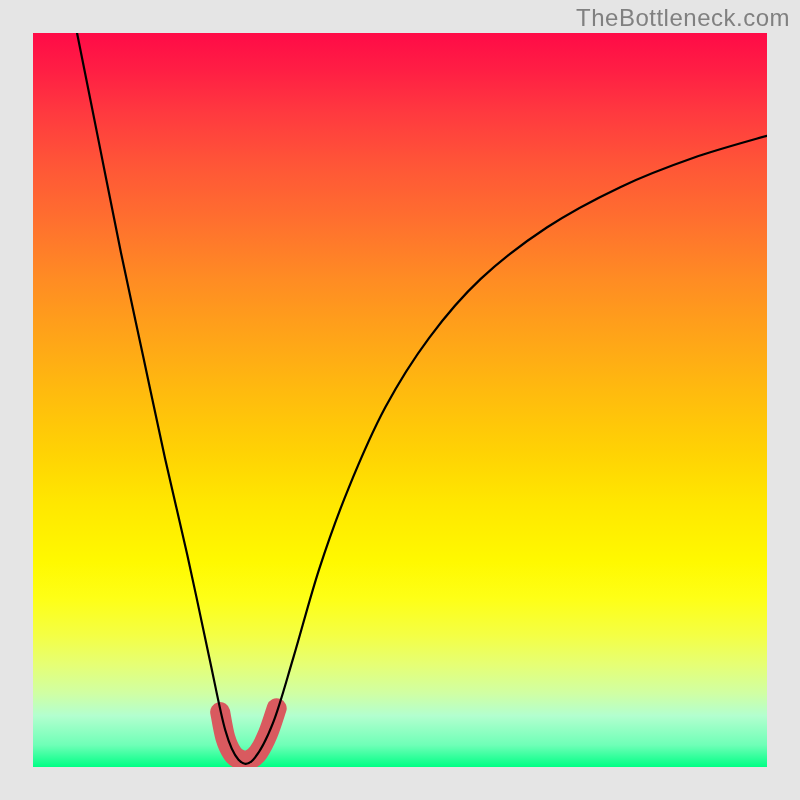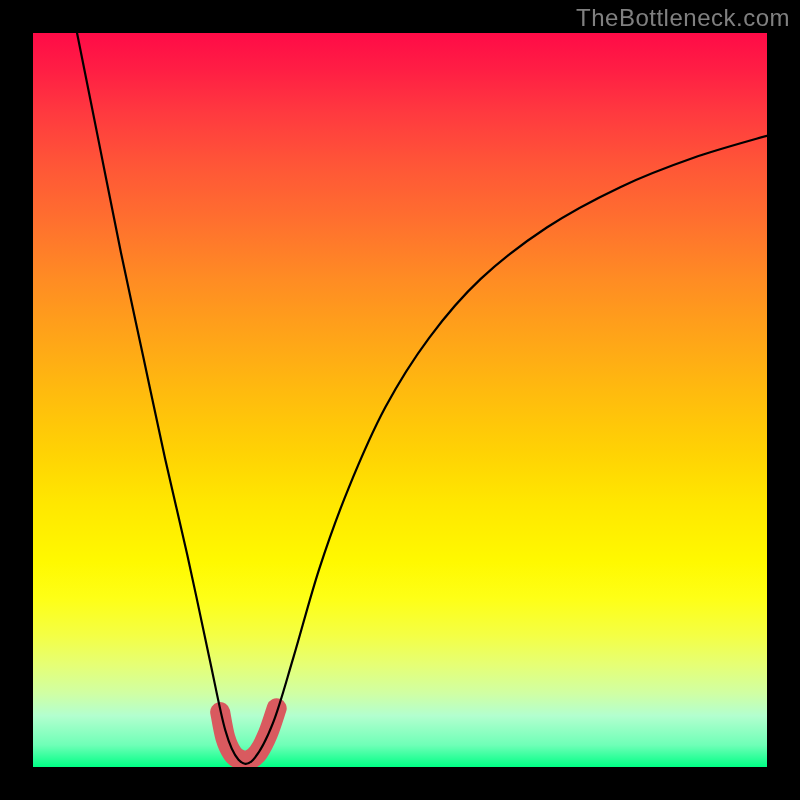--- a/index.html
+++ b/index.html
@@ -6,21 +6,21 @@
     margin: 0;
     padding: 0;
     background: #ffffff;
     width: 800px;
     height: 800px;
     overflow: hidden;
   }
   .outer {
     width: 800px;
     height: 800px;
-    background: #000000;
+    background: #e5e5e5;
     position: relative;
   }
   .watermark {
     position: absolute;
     top: 4px;
     right: 10px;
     font-family: Arial, Helvetica, sans-serif;
     font-size: 24px;
     color: #808080;
     font-weight: 500;

